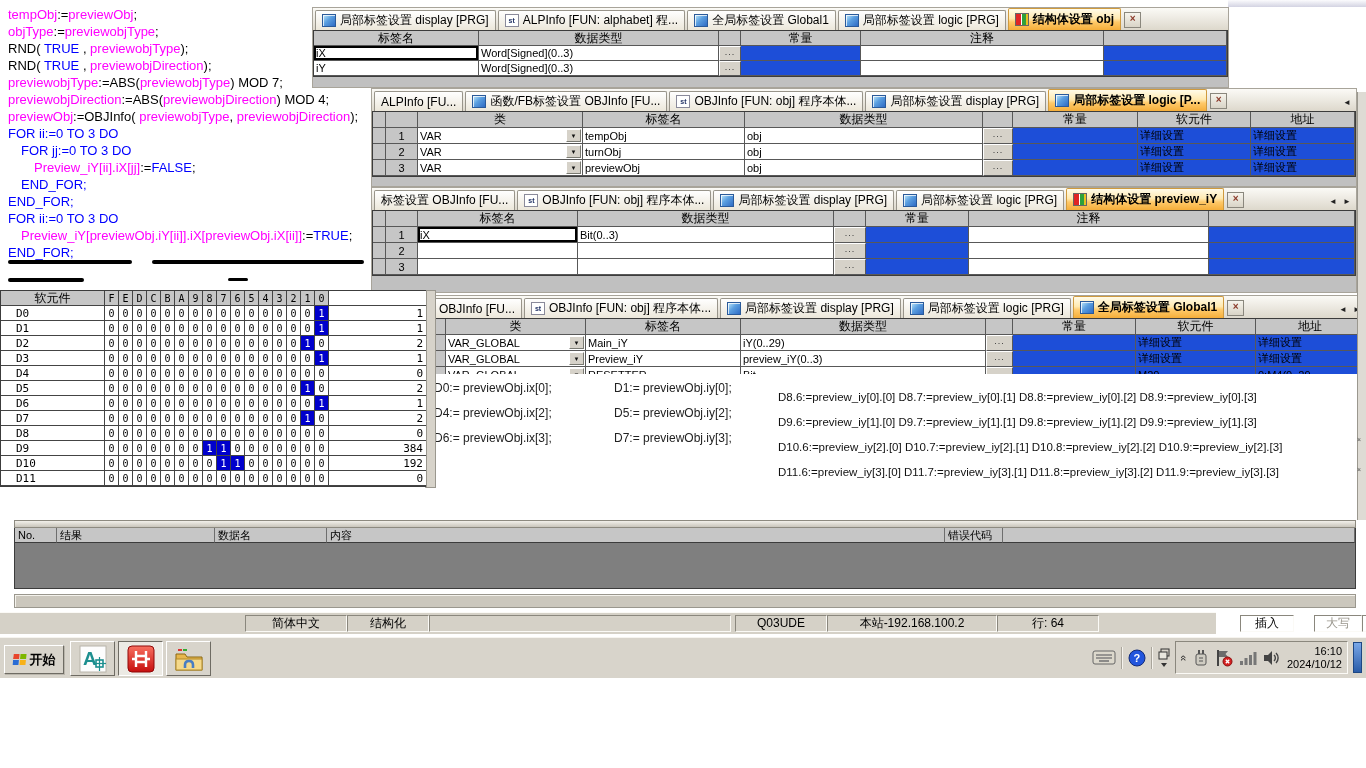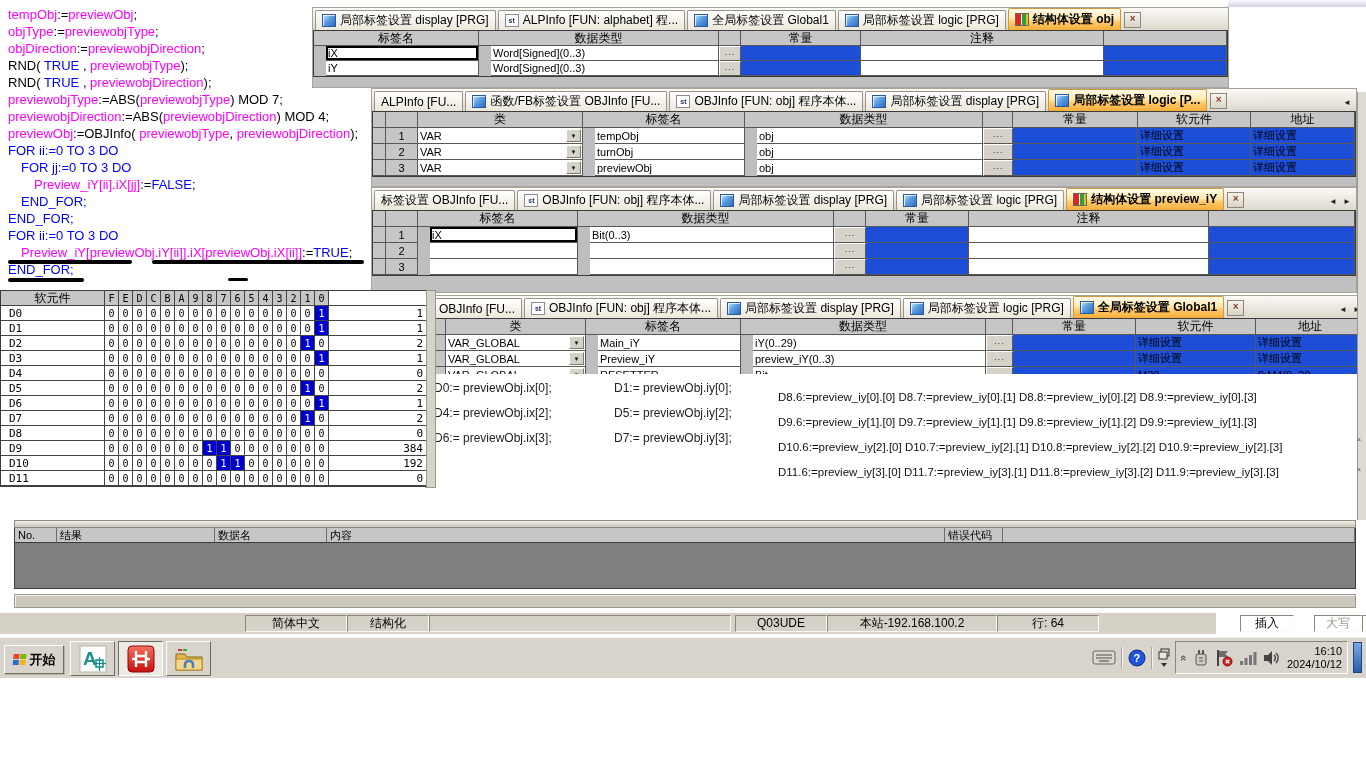--- a/index.html
+++ b/index.html
@@ -34,37 +34,37 @@
   #t1{grid-template-columns:13px 32px 165px 162px 238px 30px 125px 113px minmax(0,1fr);grid-auto-rows:16px;}
   #t2{grid-template-columns:13px 32px 160px 256px 32px 103px 240px minmax(0,1fr);grid-auto-rows:16px;}
   #t3{grid-template-columns:15px 140px 155px 245px 27px 123px 120px minmax(0,1fr);grid-auto-rows:16px;}
   .c{display:flex;align-items:center;border-right:1px solid #585858;border-bottom:1px solid #585858;
      font-size:11px;padding:0 2px;white-space:nowrap;overflow:hidden;background:#fff;}
   .h{background:#c6c6c6;justify-content:center;font-size:12px;}
   .gy,.gyf,.lnk{background:#1d4ed8;}
   .selc,.num{background:#c6c6c6;}
   .num{justify-content:center;}
   .wh{background:#fff;}
-  .in{background:#fff;margin-left:12px;}
+  .in{background:#fff;}
   .sel{box-shadow:inset 0 0 0 2px #000;}
   .btn{background:#d6d2c9;justify-content:center;font-size:9px;letter-spacing:1px;color:#333;
        border-top:1px solid #fff;border-left:1px solid #fff;padding-bottom:4px;}
   .dd{position:relative;padding-right:16px;}
   .ddb{position:absolute;right:1px;top:1px;bottom:1px;width:13px;background:#d6d2c9;
        border:1px solid;border-color:#fff #7a7a72 #7a7a72 #fff;font-size:6px;color:#111;
        display:flex;align-items:center;justify-content:center;}
   
   .monitor{position:absolute;left:0;top:290px;width:426px;display:grid;
      grid-template-columns:104px repeat(16,14px) minmax(0,1fr);grid-auto-rows:15px;
      border:1px solid #3c3c3c;background:#fff;font-family:"DejaVu Sans Mono",monospace;}
   .mc{display:flex;align-items:center;border-right:1px solid #444;border-bottom:1px solid #444;
       font-size:10px;overflow:hidden;background:#fff;}
   .mh{background:#c6c6c6;justify-content:center;}
   .mdev{font-size:12px;font-family:"Liberation Sans",sans-serif;}
-  .md{padding-left:8px;font-size:11px;}
+  .md{padding-left:15px;font-size:11px;}
   .mb{justify-content:center;}
   .mb.on{background:#0000cc;color:#fff;}
   .mv{justify-content:flex-end;padding-right:3px;font-size:11px;}
   .mvh{background:#fff;}
   .mscroll{position:absolute;left:426px;top:290px;width:8px;height:196px;background:#d7d3ca;border:1px solid #9a978e;}
   .rscroll{position:absolute;left:1357px;top:92px;width:8px;height:428px;background:#dedbd4;border-left:1px solid #9a978e;}
   .rx{position:absolute;left:1357px;font-size:7px;color:#555;}
   
   .annbox{position:absolute;left:425px;top:374px;width:941px;height:114px;background:#fff;border-left:1px dashed #aaa;}
   .annL{position:absolute;left:8px;top:2px;font-size:12px;color:#222;}
@@ -107,21 +107,20 @@
 </head>
 <body>
 
 <div class="screen">
 
   <div class="topstrip"></div>
 
   <div class="code">
       <div class="cl" style="padding-left: 0px;"><span class="tk-m">tempObj</span><span class="tk-b">:=</span><span class="tk-m">previewObj</span><span class="tk-b">;</span></div>
       <div class="cl" style="padding-left: 0px;"><span class="tk-m">objType</span><span class="tk-b">:=</span><span class="tk-m">previewobjType</span><span class="tk-b">;</span></div>
-      <div class="cl" style="padding-left: 0px;"><span class="tk-m">objDirection</span><span class="tk-b">:=</span><span class="tk-m">previewobjDirection</span><span class="tk-b">;</span></div>
       <div class="cl" style="padding-left: 0px;"><span class="tk-b">RND( </span><span class="tk-k">TRUE</span><span class="tk-b"> , </span><span class="tk-m">previewobjType</span><span class="tk-b">);</span></div>
       <div class="cl" style="padding-left: 0px;"><span class="tk-b">RND( </span><span class="tk-k">TRUE</span><span class="tk-b"> , </span><span class="tk-m">previewobjDirection</span><span class="tk-b">);</span></div>
       <div class="cl" style="padding-left: 0px;"><span class="tk-m">previewobjType</span><span class="tk-b">:=ABS(</span><span class="tk-m">previewobjType</span><span class="tk-b">) MOD 7;</span></div>
       <div class="cl" style="padding-left: 0px;"><span class="tk-m">previewobjDirection</span><span class="tk-b">:=ABS(</span><span class="tk-m">previewobjDirection</span><span class="tk-b">) MOD 4;</span></div>
       <div class="cl" style="padding-left: 0px;"><span class="tk-m">previewObj</span><span class="tk-b">:=OBJInfo( </span><span class="tk-m">previewobjType</span><span class="tk-b">, </span><span class="tk-m">previewobjDirection</span><span class="tk-b">);</span></div>
       <div class="cl" style="padding-left: 0px;"><span class="tk-k">FOR ii:=0 TO 3 DO</span></div>
       <div class="cl" style="padding-left: 13px;"><span class="tk-k">FOR jj:=0 TO 3 DO</span></div>
       <div class="cl" style="padding-left: 26px;"><span class="tk-m">Preview_iY[ii].iX[jj]</span><span class="tk-b">:=</span><span class="tk-k">FALSE</span><span class="tk-b">;</span></div>
       <div class="cl" style="padding-left: 13px;"><span class="tk-k">END_FOR;</span></div>
       <div class="cl" style="padding-left: 0px;"><span class="tk-k">END_FOR;</span></div>

